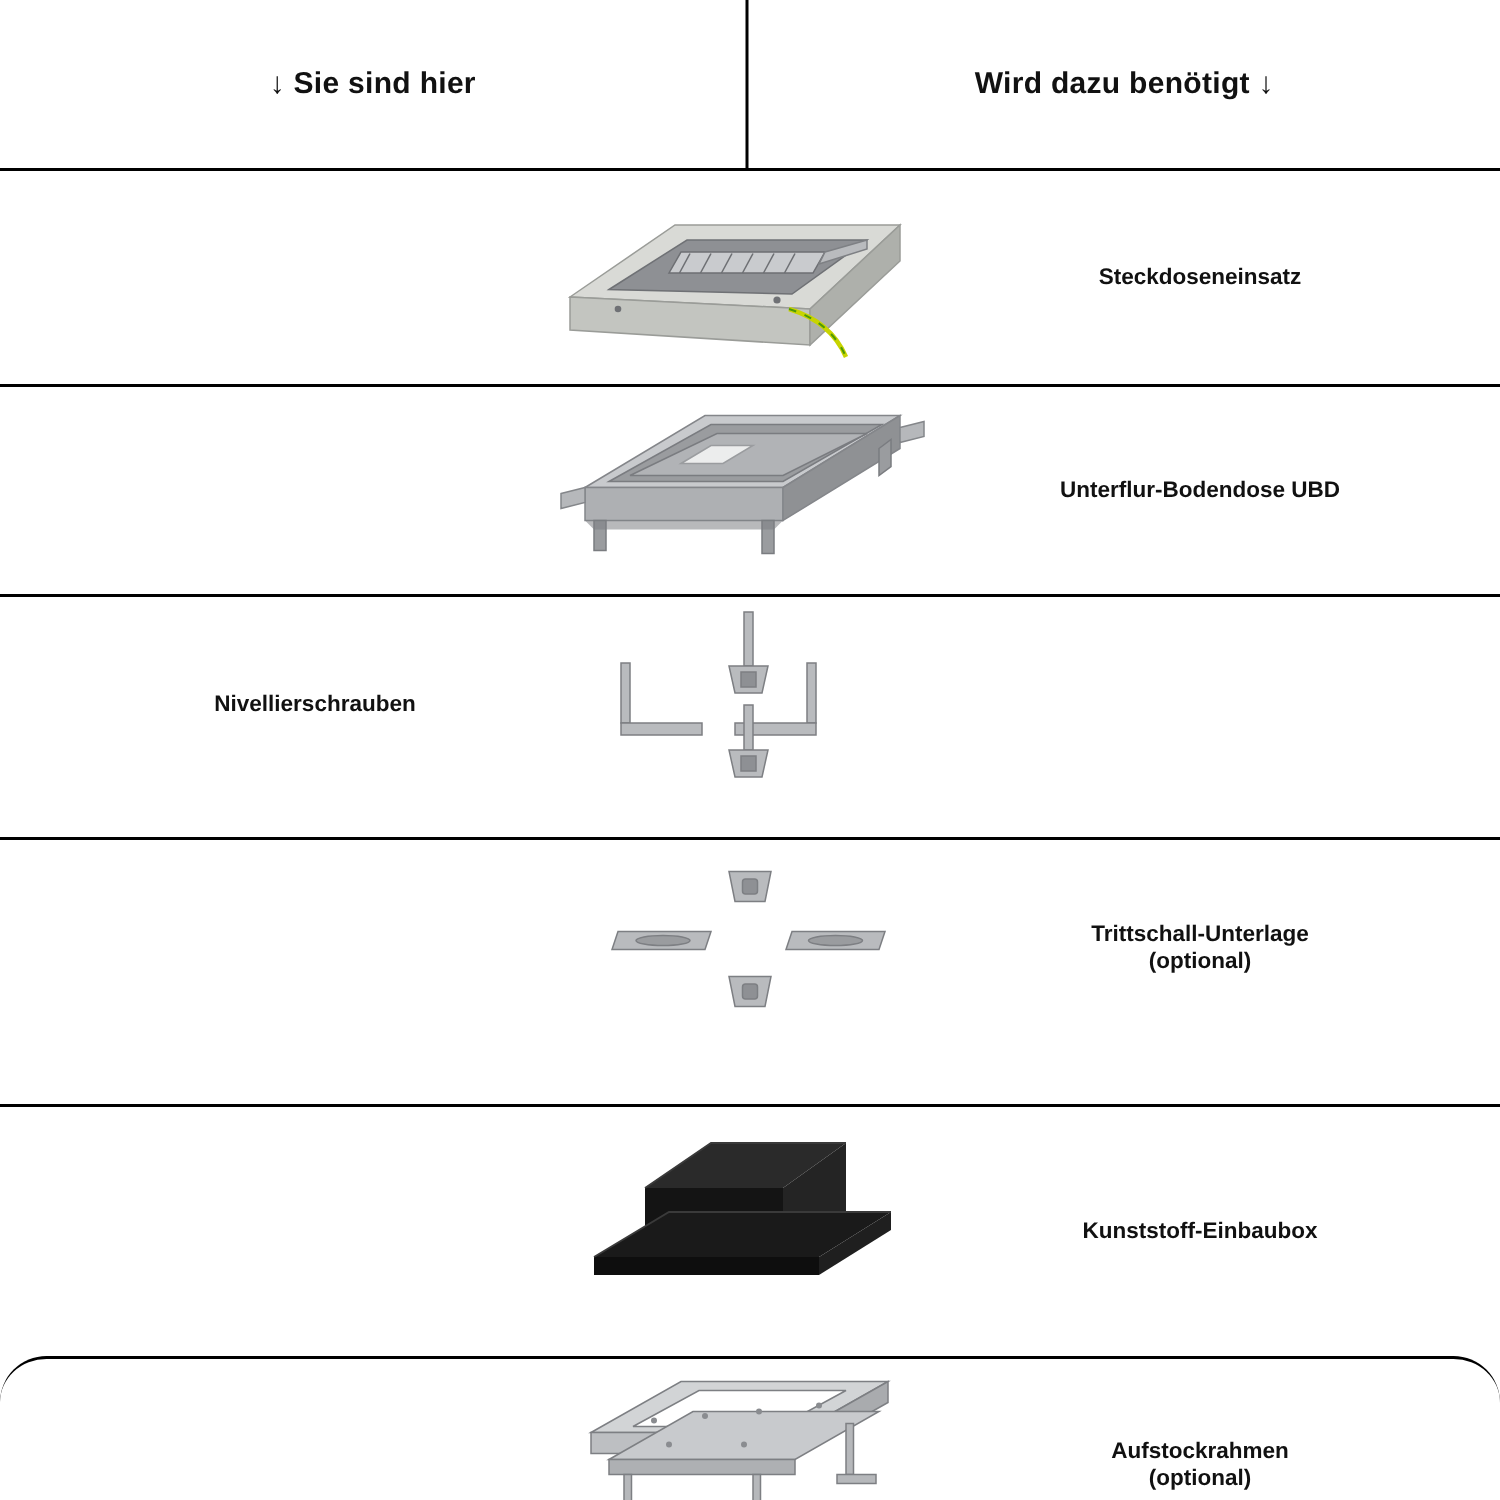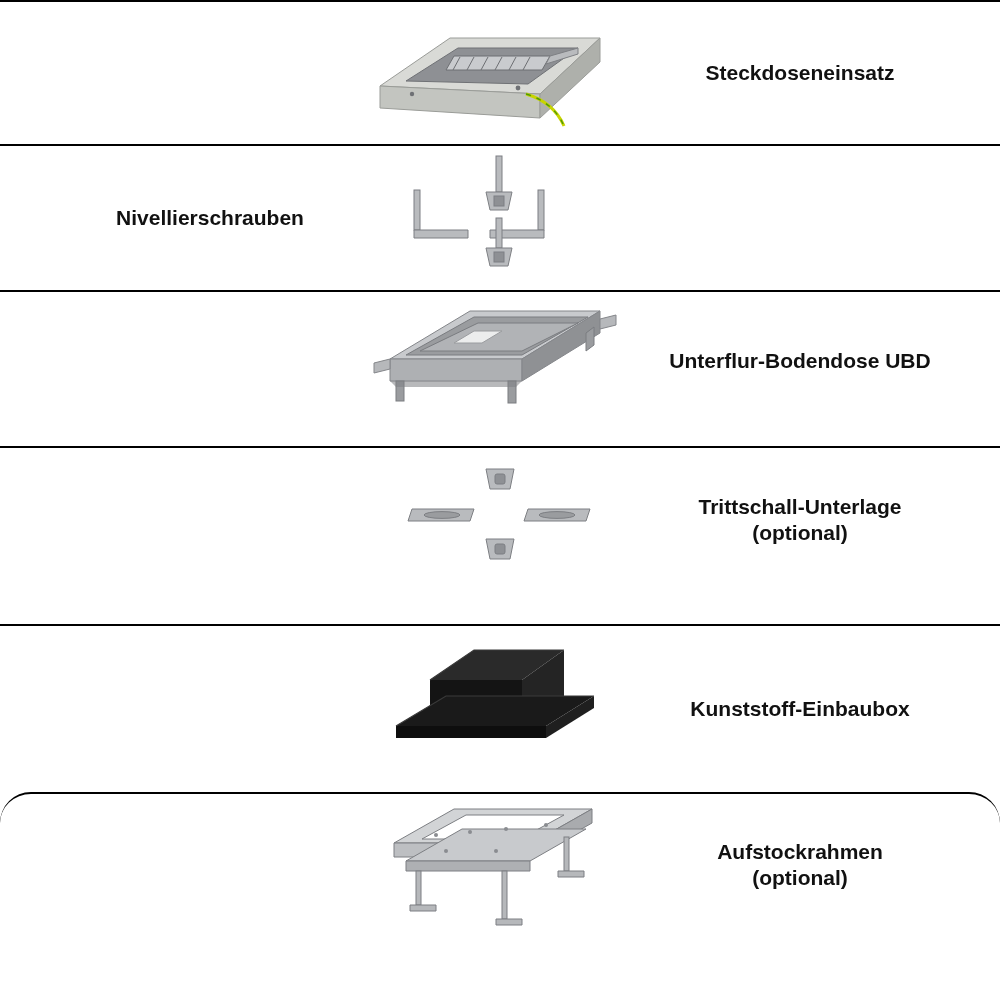--- a/index.html
+++ b/index.html
@@ -60,21 +60,21 @@
 
   .row-inner {
     position: relative;
     width: 100%;
     height: 100%;
     display: flex;
     align-items: center;
   }
 
   .label {
-    font-size: 21px;
+    font-size: 15px;
     font-weight: bold;
     line-height: 1.22;
     text-align: center;
   }
   .label.left {
     position: absolute;
     left: 0;
     width: 420px;
     text-align: center;
   }
@@ -104,20 +104,25 @@
   .r-nivellier  { height: 146px; }
   .r-trittschall{ height: 146px; margin-top: 16px; }
   .r-einbaubox  { height: 168px; margin-top: 32px; }
   .r-aufstock   { height: 144px; }
 </style>
 </head>
 <body>
 
 <div class="sheet">
 
+  <div class="header">
+    <div class="header-cell header-left">↓ Sie sind hier</div>
+    <div class="header-divider"></div>
+    <div class="header-cell header-right">Wird dazu benötigt ↓</div>
+  </div>
 
   <div class="row r-steckdose">
     <div class="row-inner">
       <div class="art">
         <svg width="300" height="130" viewBox="0 0 300 130" aria-hidden="true">
 
           <polygon points="30,78 100,30 250,30 190,86" fill="#d9dad6" stroke="#9a9c98" stroke-width="1"></polygon>
           <polygon points="30,78 190,86 190,110 30,100" fill="#c3c5c0" stroke="#9a9c98" stroke-width="1"></polygon>
           <polygon points="190,86 250,30 250,54 190,110" fill="#aeb0ab" stroke="#9a9c98" stroke-width="1"></polygon>
 
@@ -141,20 +146,51 @@
           <circle cx="168" cy="80" r="2.4" fill="#6f7175"></circle>
           <circle cx="62" cy="86" r="2.2" fill="#6f7175"></circle>
         </svg>
       </div>
       <div class="label right">
         <span>Steckdoseneinsatz</span>
       </div>
     </div>
   </div>
 
+  <div class="row r-ubd">
+    <div class="row-inner">
+      <div class="art">
+        <svg width="300" height="128" viewBox="0 0 300 128" aria-hidden="true">
+
+          <polygon points="40,62 120,14 250,14 172,62" fill="#c8cacd" stroke="#84868a" stroke-width="1"></polygon>
+          <polygon points="56,58 124,20 238,20 172,58" fill="#9a9c9f" stroke="#7a7c80" stroke-width="1"></polygon>
+
+          <polygon points="70,54 128,26 228,26 172,54" fill="#b1b3b6" stroke="#7a7c80" stroke-width="1"></polygon>
+
+          <polygon points="40,62 172,62 172,84 40,84" fill="#aeb0b3" stroke="#84868a" stroke-width="1"></polygon>
+          <polygon points="172,62 250,14 250,36 172,84" fill="#8f9194" stroke="#84868a" stroke-width="1"></polygon>
+
+          <polygon points="104,46 124,34 152,34 132,46" fill="#eceded" stroke="#9a9c9f" stroke-width="1"></polygon>
+
+          <rect x="46" y="84" width="8" height="20" fill="#9a9c9f" stroke="#7a7c80" stroke-width="1"></rect>
+          <rect x="158" y="84" width="8" height="22" fill="#9a9c9f" stroke="#7a7c80" stroke-width="1"></rect>
+          <polygon points="236,36 244,30 244,48 236,54" fill="#9a9c9f" stroke="#7a7c80" stroke-width="1"></polygon>
+
+          <polygon points="24,66 40,62 40,72 24,76" fill="#b6b8bb" stroke="#84868a" stroke-width="1"></polygon>
+          <polygon points="250,22 266,18 266,28 250,32" fill="#b6b8bb" stroke="#84868a" stroke-width="1"></polygon>
+
+          <polygon points="40,84 172,84 166,90 46,90" fill="#7e8083" opacity="0.55"></polygon>
+        </svg>
+      </div>
+      <div class="label right">
+        <span>Unterflur-Bodendose UBD</span>
+      </div>
+    </div>
+  </div>
+
   <div class="row r-nivellier">
     <div class="row-inner">
       <div class="label left">
         <span>Nivellierschrauben</span>
       </div>
       <div class="art">
         <svg width="300" height="140" viewBox="0 0 300 140" aria-hidden="true">
           <g fill="#b9bbbe" stroke="#7d7f83" stroke-width="1">
 
             <rect x="146" y="8" width="6" height="36"></rect>
@@ -165,51 +201,20 @@
             <polygon points="64,82 118,82 118,90 64,90"></polygon>
 
             <rect x="188" y="42" width="6" height="40"></rect>
             <polygon points="140,82 194,82 194,90 140,90"></polygon>
 
             <rect x="146" y="70" width="6" height="30"></rect>
             <polygon points="136,100 162,100 158,118 140,118"></polygon>
             <rect x="144" y="104" width="10" height="10" fill="#8e9094"></rect>
           </g>
         </svg>
-      </div>
-    </div>
-  </div>
-
-  <div class="row r-ubd">
-    <div class="row-inner">
-      <div class="art">
-        <svg width="300" height="128" viewBox="0 0 300 128" aria-hidden="true">
-
-          <polygon points="40,62 120,14 250,14 172,62" fill="#c8cacd" stroke="#84868a" stroke-width="1"></polygon>
-          <polygon points="56,58 124,20 238,20 172,58" fill="#9a9c9f" stroke="#7a7c80" stroke-width="1"></polygon>
-
-          <polygon points="70,54 128,26 228,26 172,54" fill="#b1b3b6" stroke="#7a7c80" stroke-width="1"></polygon>
-
-          <polygon points="40,62 172,62 172,84 40,84" fill="#aeb0b3" stroke="#84868a" stroke-width="1"></polygon>
-          <polygon points="172,62 250,14 250,36 172,84" fill="#8f9194" stroke="#84868a" stroke-width="1"></polygon>
-
-          <polygon points="104,46 124,34 152,34 132,46" fill="#eceded" stroke="#9a9c9f" stroke-width="1"></polygon>
-
-          <rect x="46" y="84" width="8" height="20" fill="#9a9c9f" stroke="#7a7c80" stroke-width="1"></rect>
-          <rect x="158" y="84" width="8" height="22" fill="#9a9c9f" stroke="#7a7c80" stroke-width="1"></rect>
-          <polygon points="236,36 244,30 244,48 236,54" fill="#9a9c9f" stroke="#7a7c80" stroke-width="1"></polygon>
-
-          <polygon points="24,66 40,62 40,72 24,76" fill="#b6b8bb" stroke="#84868a" stroke-width="1"></polygon>
-          <polygon points="250,22 266,18 266,28 250,32" fill="#b6b8bb" stroke="#84868a" stroke-width="1"></polygon>
-
-          <polygon points="40,84 172,84 166,90 46,90" fill="#7e8083" opacity="0.55"></polygon>
-        </svg>
-      </div>
-      <div class="label right">
-        <span>Unterflur-Bodendose UBD</span>
       </div>
     </div>
   </div>
 
   <div class="row r-trittschall">
     <div class="row-inner">
       <div class="art">
         <svg width="300" height="130" viewBox="0 0 300 130" aria-hidden="true">
           <g fill="#b9bbbe" stroke="#7d7f83" stroke-width="1">
 

